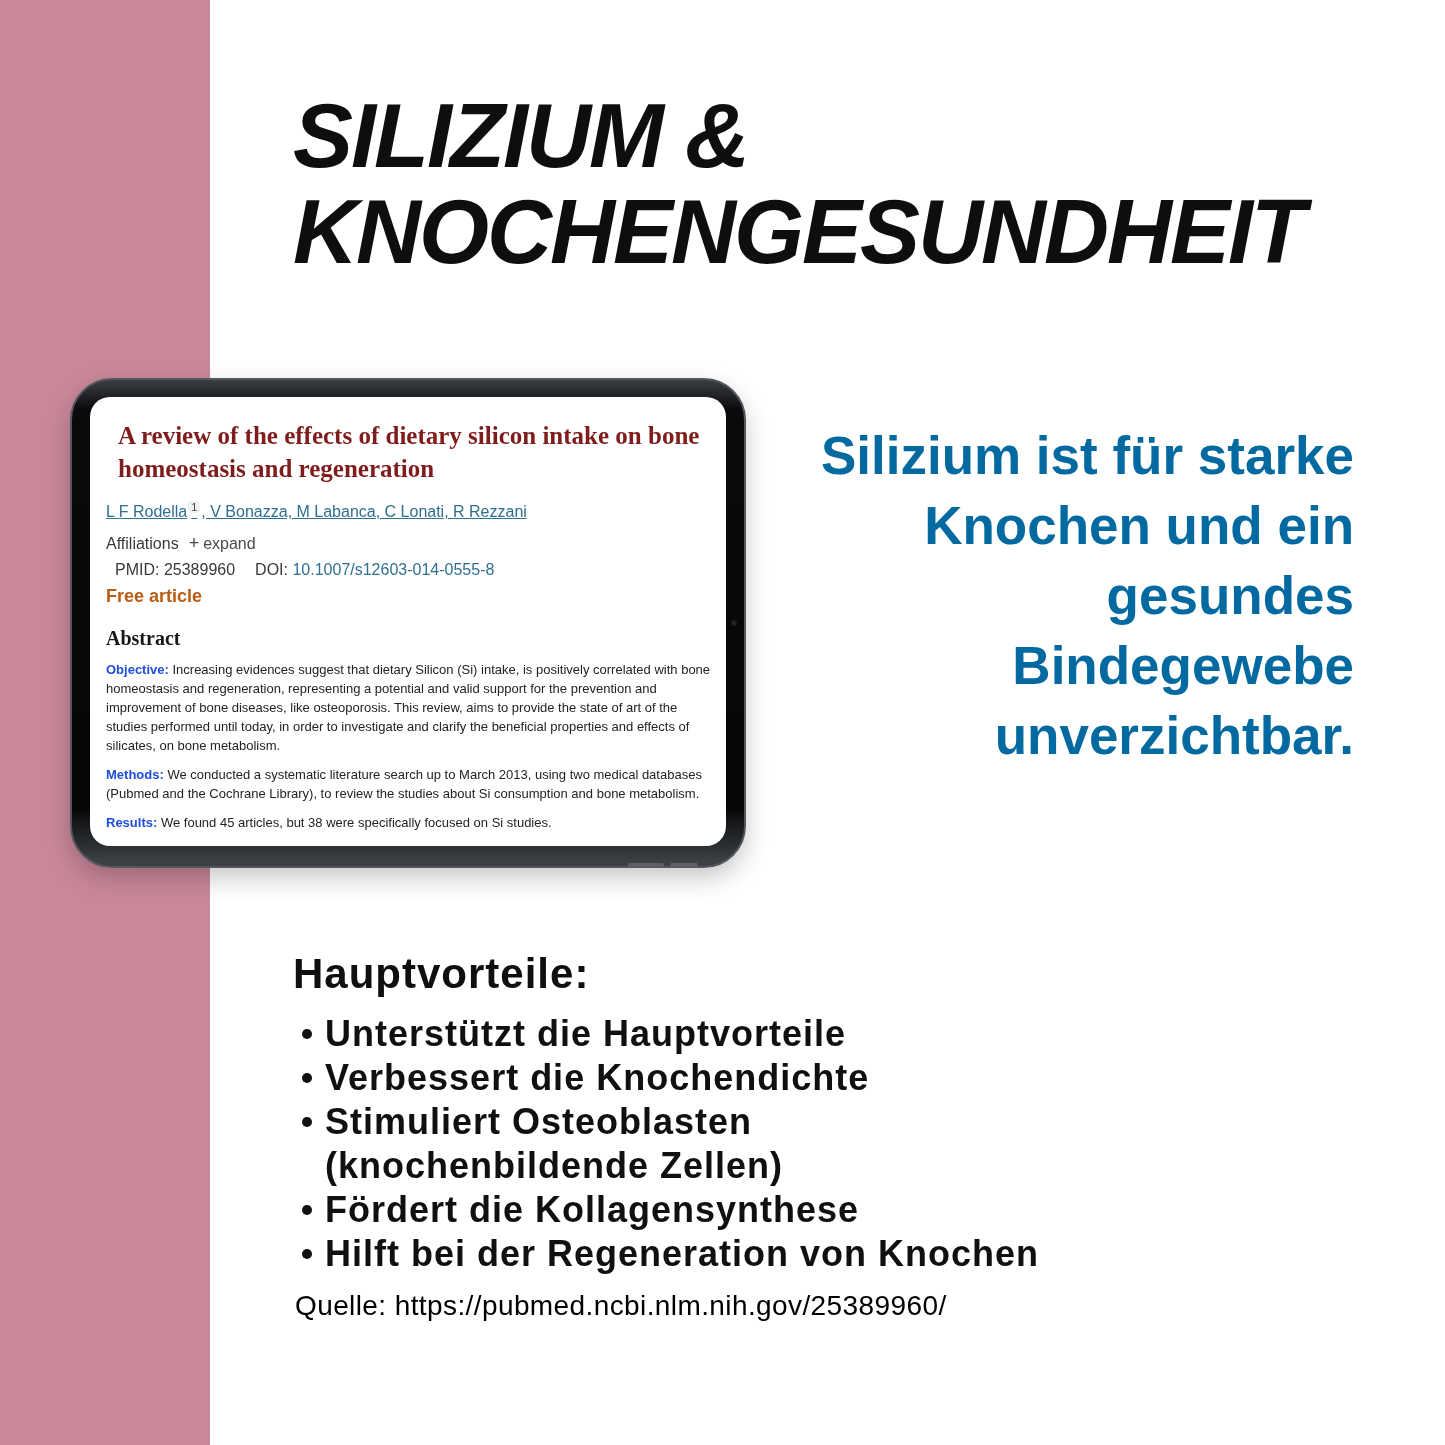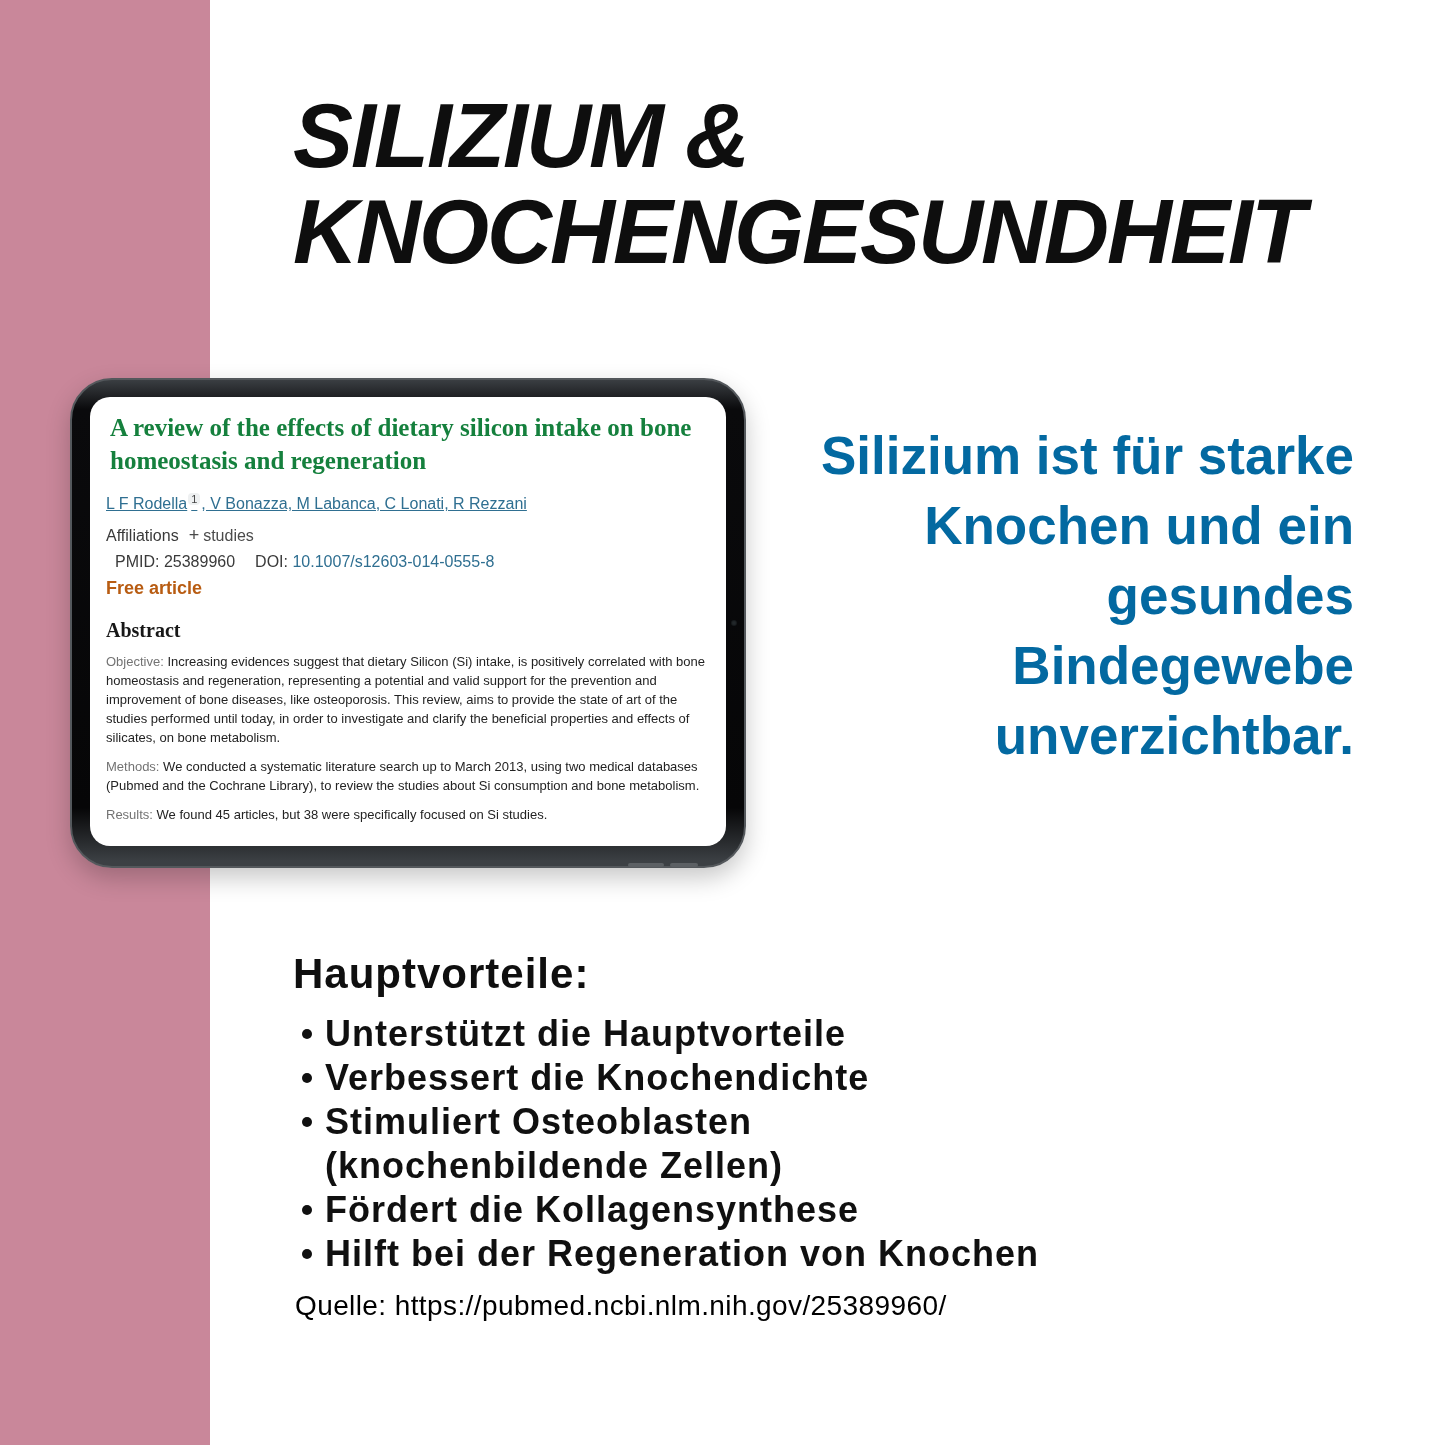--- a/index.html
+++ b/index.html
@@ -22,36 +22,36 @@
     box-shadow:0 10px 24px rgba(0,0,0,0.22);}
   .screen{position:absolute;left:18px;right:18px;top:17px;bottom:20px;background:#ffffff;
     border-radius:20px;overflow:hidden;padding:10px 10px 0 16px;box-sizing:border-box;}
   .camera{position:absolute;right:7px;top:50%;margin-top:-3px;width:6px;height:6px;
     border-radius:50%;background:#23282b;box-shadow:inset 0 0 2px #000;}
   .edge-btn{position:absolute;bottom:-1px;height:4px;background:#5c6064;border-radius:2px;}
   .edge-btn.b1{left:556px;width:36px;}
   .edge-btn.b2{left:598px;width:28px;}
 
   
-  .article-title{margin:4px;font-family:"Liberation Serif",serif;font-weight:700;
-    font-size:25px;line-height:33px;color:#15803d;max-width:622px;}
+  .article-title{margin:12px;font-family:"Liberation Serif",serif;font-weight:700;
+    font-size:25px;line-height:33px;color:#7f1d1d;max-width:622px;}
   .authors{margin:16px 0 0 0;font-size:16px;color:#2f6f91;text-decoration:underline;}
   .authors a{color:#2f6f91;text-decoration:none;cursor:pointer;}
   .aff-chip{font-size:11px;color:#444;background:#eef0f1;border-radius:4px;padding:0 3px;margin:0 1px;}
   .meta{margin:12px 0 0 0;font-size:16px;color:#3a3a3a;}
   .meta .plus{display:inline-block;margin:0 4px 0 10px;color:#4a4a4a;font-size:18px;}
   .meta .muted{color:#4a4a4a;}
   .idrow{margin:7px 0 0 9px;font-size:16px;color:#3a3a3a;}
   .idrow .doi{margin-left:20px;}
   .idrow a{color:#2f6f91;text-decoration:none;cursor:pointer;}
   .free{margin:7px 0 0 0;font-size:18px;font-weight:700;color:#b85c12;}
   .abstract-h{margin:20px 0 0 0;font-family:"Liberation Serif",serif;font-weight:700;
     font-size:20px;color:#171717;}
   .para{margin:10px 0 0 0;font-size:13px;line-height:19px;color:#232323;max-width:630px;}
-  .para b{font-weight:400;color:#737373;}
+  .para b{font-weight:700;color:#1d4ed8;}
 
   
   .intro{position:absolute;top:421px;right:91px;text-align:right;
     font-weight:700;font-size:53px;line-height:70px;color:#0369a1;}
   .intro span{display:block;}
 
   
   .benefits{position:absolute;left:293px;top:950px;color:#0f0f0f;}
   .benefits h3{margin:0;font-size:42px;font-weight:700;letter-spacing:1px;}
   .benefits ul{list-style:none;margin:14px 0 0 0;padding:0;}
@@ -76,21 +76,21 @@
     <span>KNOCHENGESUNDHEIT</span>
   </h1>
 
   <div class="tablet">
     <div class="screen">
 
       <h2 class="article-title">A review of the effects of dietary silicon intake on bone homeostasis and regeneration</h2>
 
       <p class="authors"><a>L F Rodella</a><sup class="aff-chip">1</sup><span>, V Bonazza, M Labanca, C Lonati, R Rezzani</span></p>
 
-      <p class="meta"><span>Affiliations</span><span class="plus">+</span><span class="muted">studies</span></p>
+      <p class="meta"><span>Affiliations</span><span class="plus">+</span><span class="muted">expand</span></p>
 
       <p class="idrow"><b style="font-weight:400">PMID:</b> <span>25389960</span><span class="doi">DOI:</span> <a>10.1007/s12603-014-0555-8</a></p>
 
       <p class="free">Free article</p>
 
       <h3 class="abstract-h">Abstract</h3>
 
       <p class="para"><b>Objective:</b><span> Increasing evidences suggest that dietary Silicon (Si) intake, is positively correlated with bone homeostasis and regeneration, representing a potential and valid support for the prevention and improvement of bone diseases, like osteoporosis. This review, aims to provide the state of art of the studies performed until today, in order to investigate and clarify the beneficial properties and effects of silicates, on bone metabolism.</span></p>
 
       <p class="para"><b>Methods:</b><span> We conducted a systematic literature search up to March 2013, using two medical databases (Pubmed and the Cochrane Library), to review the studies about Si consumption and bone metabolism.</span></p>

